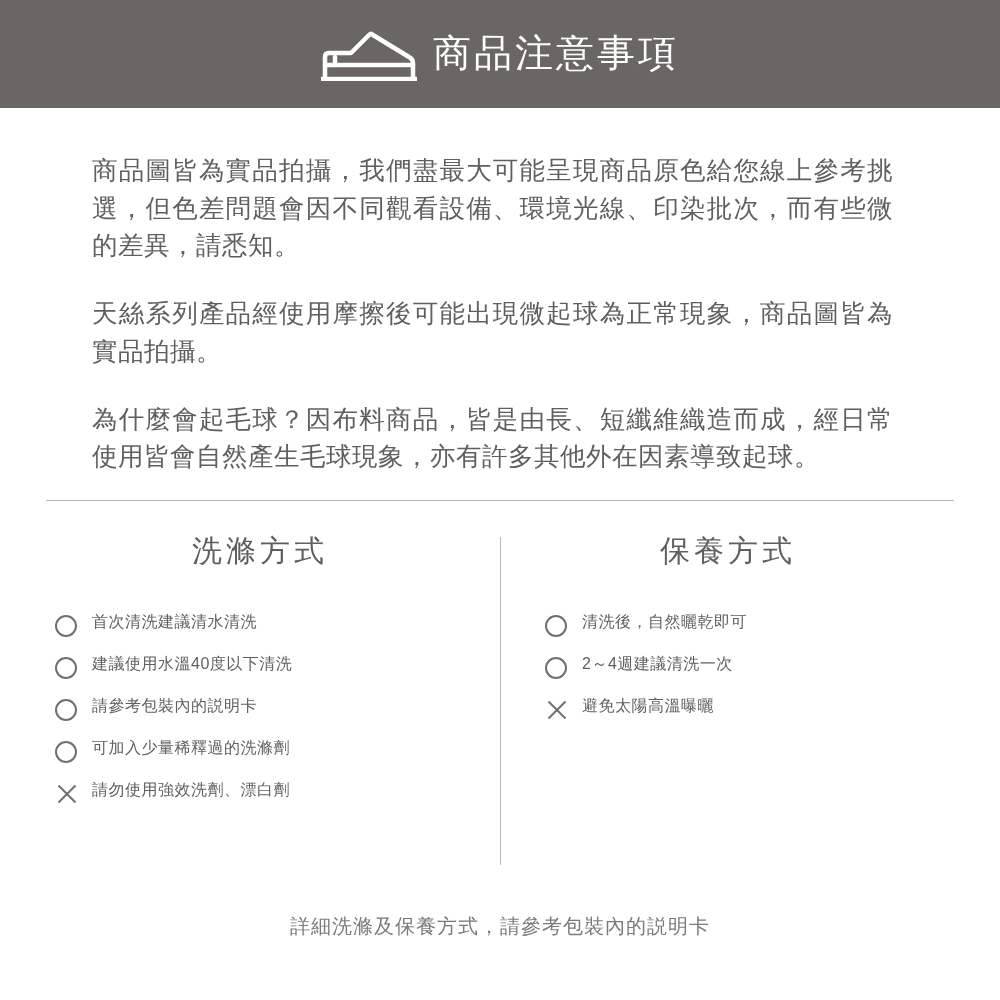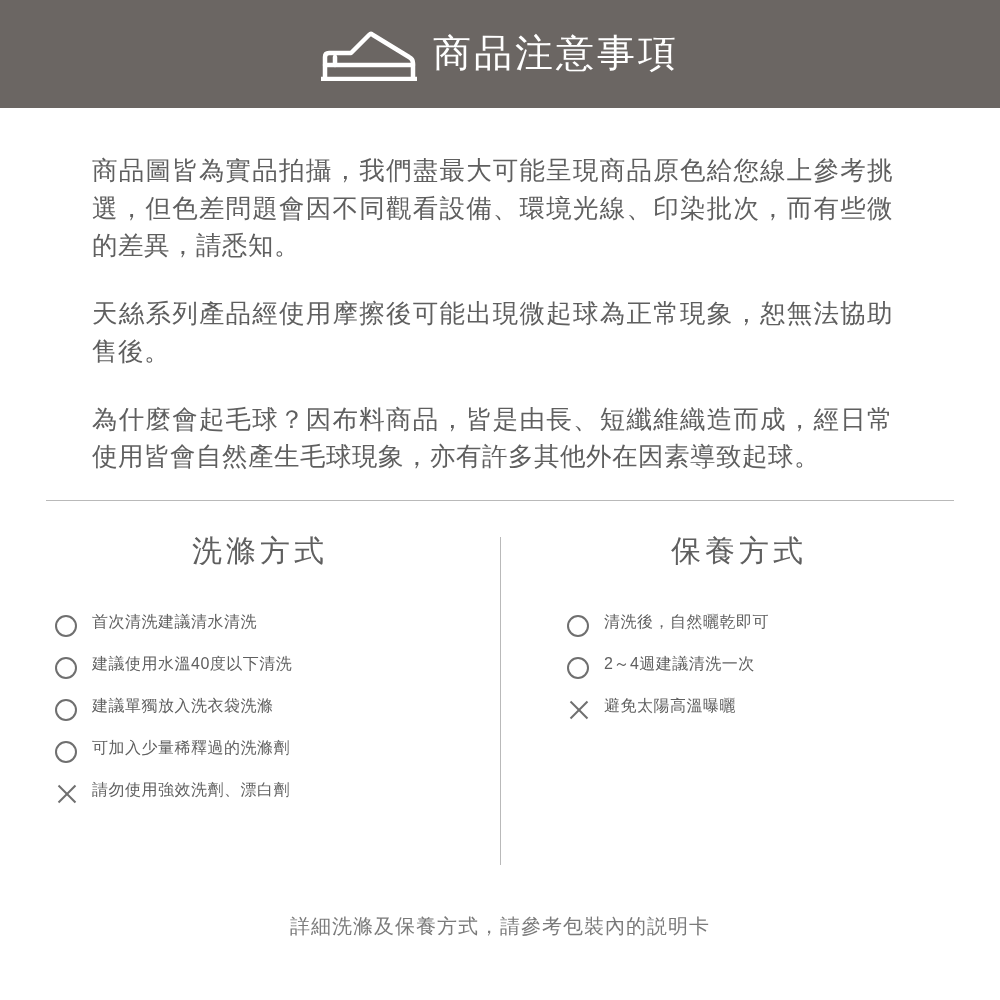--- a/index.html
+++ b/index.html
@@ -77,21 +77,21 @@
     box-sizing: border-box;
   }
   .col {
     width: 50%;
     box-sizing: border-box;
   }
   .col-left {
     padding-right: 26px;
   }
   .col-right {
-    padding-left: 58px;
+    padding-left: 36px;
   }
   .vsep {
     position: absolute;
     left: 50%;
     top: 6px;
     width: 1px;
     height: 328px;
     background: #b9b9b9;
   }
   .col-title {
@@ -177,21 +177,21 @@
         <path d="M4 38 H92" fill="none" stroke="#ffffff" stroke-width="4.5" stroke-linecap="round"></path>
         <path d="M14 38 V30" fill="none" stroke="#ffffff" stroke-width="4.5" stroke-linecap="round"></path>
         <path d="M0 52 H96" fill="none" stroke="#ffffff" stroke-width="4.5" stroke-linecap="round"></path>
       </svg>
     </span>
     <div class="header-title">商品注意事項</div>
   </div>
 
   <div class="intro">
     <p>商品圖皆為實品拍攝，我們盡最大可能呈現商品原色給您線上參考挑選，但色差問題會因不同觀看設備、環境光線、印染批次，而有些微的差異，請悉知。</p>
-    <p>天絲系列產品經使用摩擦後可能出現微起球為正常現象，恕無法協助售後。</p>
+    <p>天絲系列產品經使用摩擦後可能出現微起球為正常現象，商品圖皆為實品拍攝。</p>
     <p>為什麼會起毛球？因布料商品，皆是由長、短纖維織造而成，經日常使用皆會自然產生毛球現象，亦有許多其他外在因素導致起球。</p>
   </div>
 
   <div class="divider"></div>
 
   <div class="columns">
     <div class="vsep"></div>
 
     <div class="col col-left">
       <h2 class="col-title">洗滌方式</h2>
@@ -205,21 +205,21 @@
       <div class="item">
         <span class="mark">
             <span class="mark-circle"></span>
           </span>
         <span class="item-text">建議使用水溫40度以下清洗</span>
       </div>
       <div class="item">
         <span class="mark">
             <span class="mark-circle"></span>
           </span>
-        <span class="item-text">建議單獨放入洗衣袋洗滌</span>
+        <span class="item-text">請參考包裝內的説明卡</span>
       </div>
       <div class="item">
         <span class="mark">
             <span class="mark-circle"></span>
           </span>
         <span class="item-text">可加入少量稀釋過的洗滌劑</span>
       </div>
       <div class="item">
         <span class="mark">
             <span class="mark-cross"></span>

